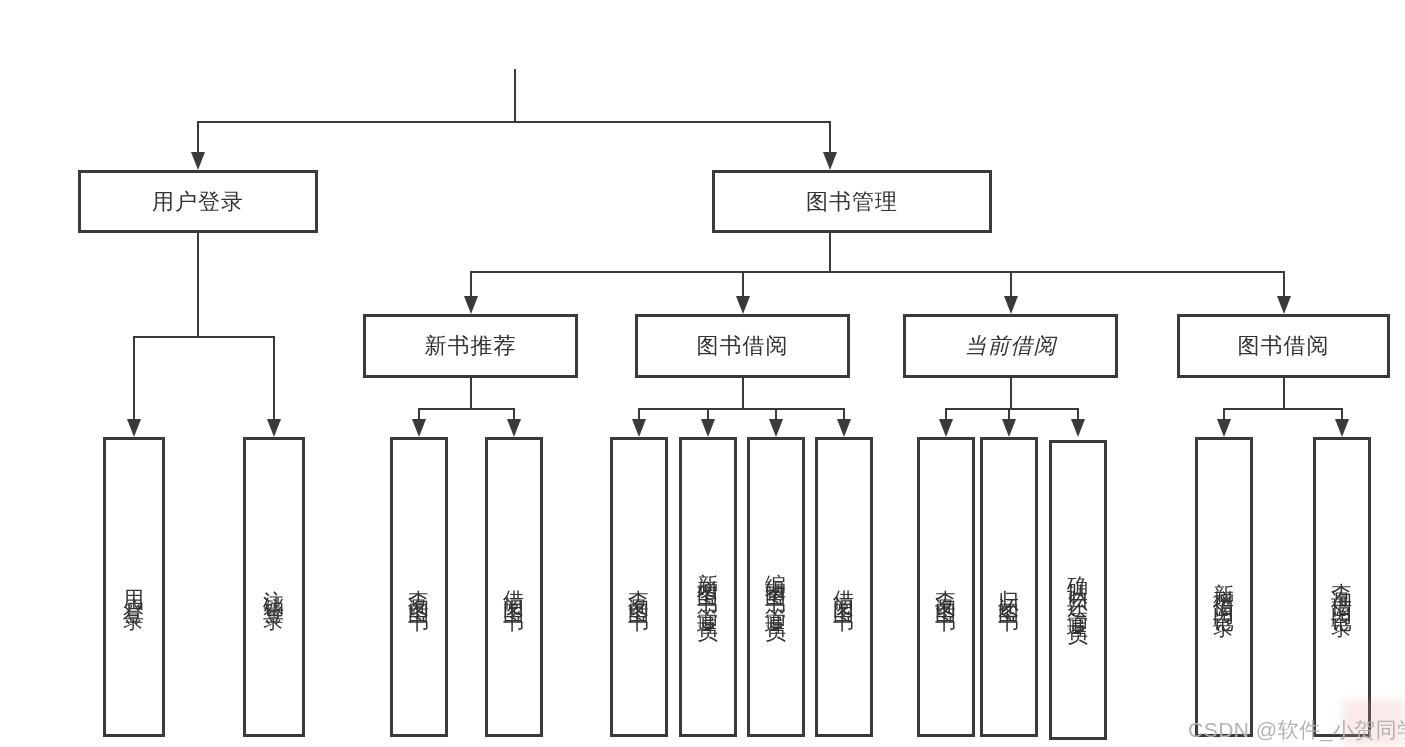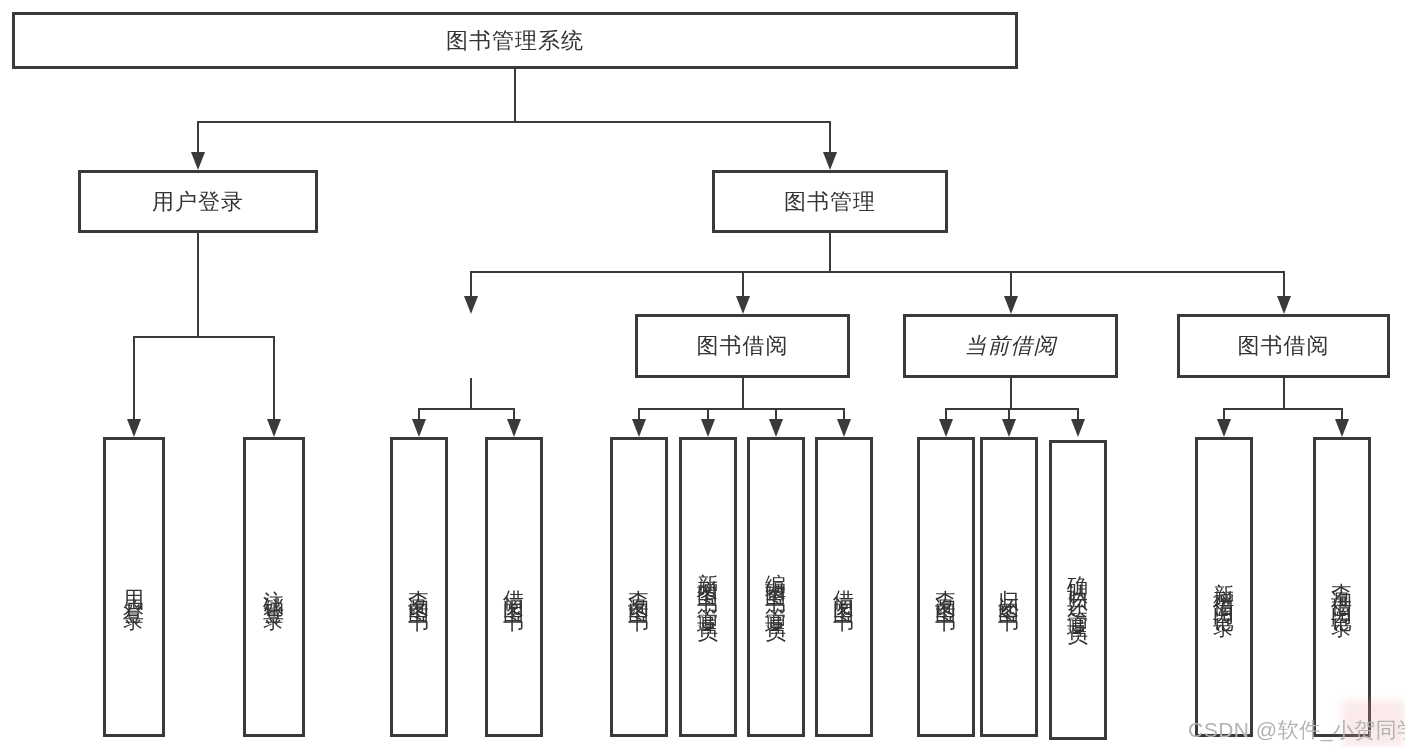--- a/index.html
+++ b/index.html
@@ -34,35 +34,32 @@
   }
   .corner-tint {
     position:absolute; background:rgba(233,160,160,0.22); filter:blur(4px);
   }
 </style>
 </head>
 <body>
 
 <div class="canvas">
 
-  <div class="node" style="left:12px; top:12px; width:1006px; height:57px;">
-    <span>图书管理系统</span>
-  </div>
 
   <div class="vline" style="left:514px; top:69px; height:52px;"></div>
   <div class="hline" style="left:197px; top:121px; width:634px;"></div>
   <div class="vline" style="left:197px; top:121px; height:32px;"></div>
   <div class="vline" style="left:829px; top:121px; height:32px;"></div>
   <div class="arrow" style="left:191px; top:152px;"></div>
   <div class="arrow" style="left:823px; top:152px;"></div>
 
   <div class="node" style="left:78px; top:170px; width:240px; height:63px;">
     <span>用户登录</span>
   </div>
-  <div class="node" style="left:712px; top:170px; width:236px; height:63px;text-align:right;">
+  <div class="node" style="left:712px; top:170px; width:280px; height:63px;text-align:right;">
     <span>图书管理</span>
   </div>
 
   <div class="vline" style="left:197px; top:233px; height:103px;"></div>
   <div class="hline" style="left:133px; top:336px; width:142px;"></div>
   <div class="vline" style="left:133px; top:336px; height:84px;"></div>
   <div class="vline" style="left:273px; top:336px; height:84px;"></div>
   <div class="arrow" style="left:127px; top:419px;"></div>
   <div class="arrow" style="left:267px; top:419px;"></div>
 
@@ -70,20 +67,23 @@
   <div class="hline" style="left:470px; top:271px; width:814px;"></div>
   <div class="vline" style="left:470px; top:271px; height:26px;"></div>
   <div class="vline" style="left:742px; top:271px; height:26px;"></div>
   <div class="vline" style="left:1010px; top:271px; height:26px;"></div>
   <div class="vline" style="left:1283px; top:271px; height:26px;"></div>
   <div class="arrow" style="left:464px; top:296px;"></div>
   <div class="arrow" style="left:736px; top:296px;"></div>
   <div class="arrow" style="left:1004px; top:296px;"></div>
   <div class="arrow" style="left:1277px; top:296px;"></div>
 
+  <div class="node" style="left:363px; top:314px; width:215px; height:64px;">
+    <span>新书推荐</span>
+  </div>
   <div class="node" style="left:635px; top:314px; width:215px; height:64px;justify-content:center;">
     <span>图书借阅</span>
   </div>
   <div class="node" style="left:903px; top:314px; width:215px; height:64px;font-style:italic;">
     <span>当前借阅</span>
   </div>
   <div class="node" style="left:1177px; top:314px; width:213px; height:64px;">
     <span>图书借阅</span>
   </div>
 

